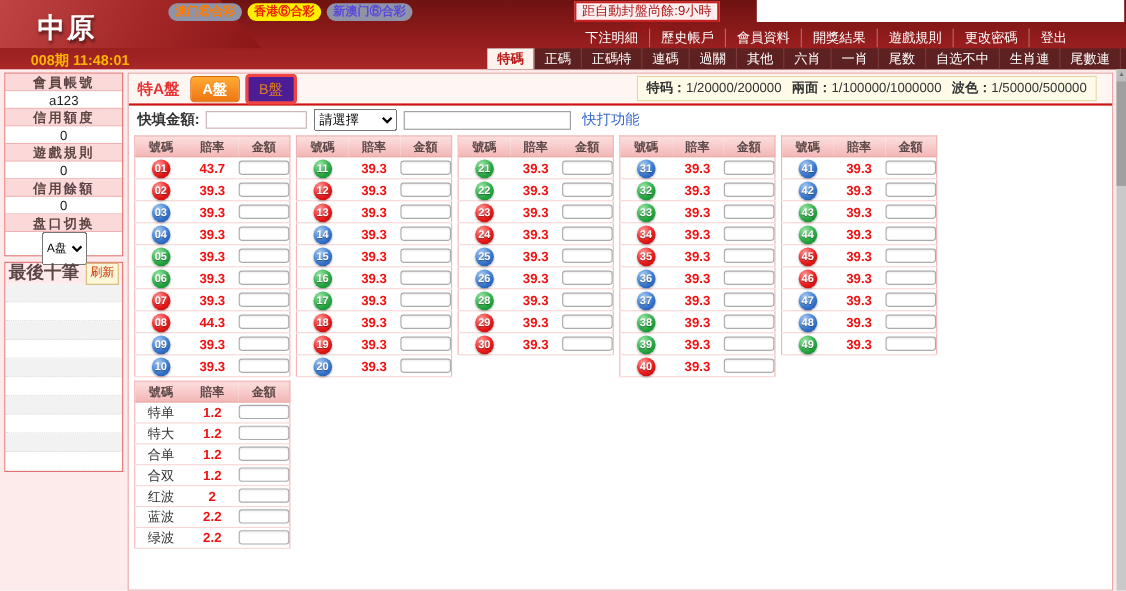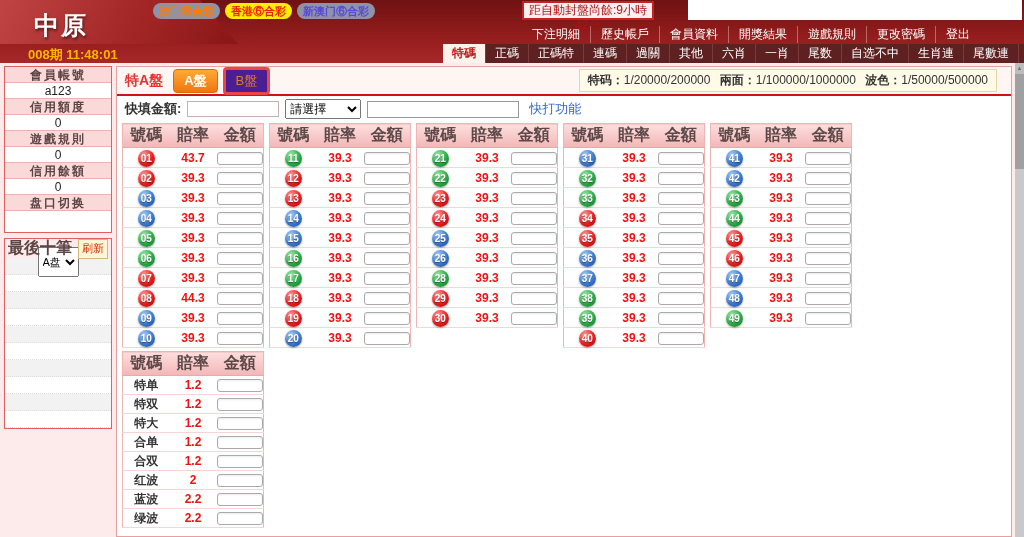--- a/index.html
+++ b/index.html
@@ -34,21 +34,21 @@
     cursor:pointer;white-space:nowrap;}
   .gtab.active{background:#fdf2ec;color:#b91c1c;font-weight:bold;}
   
   .sidebar{position:absolute;left:4px;top:66px;width:108px;}
   .sbox{border:1px solid #e06060;background:#fff;}
   .s-h{background:#fbd9d9;color:#5c4444;font-size:12px;font-weight:bold;text-align:center;
     height:16px;line-height:16px;letter-spacing:2px;border-bottom:1px solid #eeb0b0;}
   .s-v{background:#fff;color:#222;font-size:12px;text-align:center;height:16px;line-height:16px;
     border-bottom:1px solid #eeb0b0;}
   .s-sel{height:21px;line-height:21px;border-bottom:none;}
-  .s-sel select{font-size:11px;height:30px;margin-top:36px;}
+  .s-sel select{font-size:11px;height:30px;}
   .sbox2{margin-top:5px;background:#fff;}
   .r-head{height:19px;display:flex;align-items:center;justify-content:flex-end;gap:6px;
     padding:0 3px;background:#fdeaea;}
   .r-title{font-size:16px;font-weight:bold;color:#5c4444;}
   .refresh{background:#fdf6d8;border:1px solid #d8b879;color:#d03000;font-size:11px;
     padding:0 3px;height:20px;line-height:13px;cursor:pointer;font-family:inherit;}
   .r-row{height:17px;border-bottom:1px dotted #ddd;background:#fff;}
   .r-row.alt{background:#f2f2f2;}
   
   .main{position:absolute;left:116px;top:66px;width:896px;height:471px;background:#fff;
@@ -68,27 +68,27 @@
   .quickrow{height:26px;display:flex;align-items:center;padding:0 8px;gap:6px;}
   .qlabel{font-size:13px;font-weight:bold;color:#333;}
   .qinput1{width:92px;height:16px;border:1px solid #c8b0b0;}
   .qselect{width:76px;height:20px;font-size:12px;font-family:inherit;}
   .qinput2{width:152px;height:17px;border:1px solid #999;}
   .qlink{color:#3366cc;font-size:13px;margin-left:4px;cursor:pointer;text-decoration:none;}
   
   .tables{display:flex;align-items:flex-start;gap:5px;padding:1px 0 0 5px;}
   .colwrap{display:flex;flex-direction:column;}
   .ntable{width:142px;border-collapse:collapse;table-layout:fixed;border:1px solid #f0b4b4;background:#fff;}
-  .ntable th{height:19px;background:linear-gradient(#fcdede,#f3b6b6);color:#5c4848;font-size:16px;
+  .ntable th{height:19px;background:linear-gradient(#fcdede,#f3b6b6);color:#5c4848;font-size:11px;
     font-weight:bold;border-bottom:1px solid #eaa8a8;}
   .ntable td{height:18px;text-align:center;border-bottom:1px solid #f8d4d4;padding:0;}
   .tside{margin-top:3px;}
   .tside td{height:19px;}
   .odds{color:#f01212;font-size:12px;font-weight:bold;}
-  .bname{font-size:12px;font-weight:bold;color:#333;}
+  .bname{font-size:12px;font-weight:normal;color:#333;}
   .amt{width:46px;height:13px;border:1px solid #aaa;border-radius:3px;box-shadow:inset 0 1px 2px rgba(0,0,0,.08);}
   .ball{display:inline-block;width:17px;height:17px;border-radius:50%;color:#fff;font-size:10px;
     font-weight:bold;line-height:17px;text-align:center;text-shadow:0 1px 1px rgba(0,0,0,.4);
     box-shadow:0 1px 2px rgba(0,0,0,.35);}
   .ball.red{background:radial-gradient(circle at 35% 28%,#ff9a9a,#ea1c1c 55%,#a80808);}
   .ball.blue{background:radial-gradient(circle at 35% 28%,#a8ccf4,#3a79cf 55%,#18479c);}
   .ball.green{background:radial-gradient(circle at 35% 28%,#9ce8a8,#2aa945 55%,#0c7c28);}
   
   .scrollbar{position:absolute;right:0;top:63px;width:9px;height:474px;background:#c9c9c9;}
   .sb-arrow{height:11px;font-size:6px;color:#707070;text-align:center;line-height:11px;background:#bdbdbd;cursor:pointer;}
@@ -255,25 +255,20 @@
               <th>金額</th>
             </tr>
           </thead>
           <tbody>
             <tr>
               <td class="bname">特单</td>
               <td class="odds">1.2</td>
               <td><input class="amt" type="text" style=""></td>
             </tr>
             <tr>
-              <td class="bname">特双</td>
-              <td class="odds">1.2</td>
-              <td><input class="amt" type="text" style=""></td>
-            </tr>
-            <tr>
               <td class="bname">特大</td>
               <td class="odds">1.2</td>
               <td><input class="amt" type="text" style=""></td>
             </tr>
             <tr>
               <td class="bname">合单</td>
               <td class="odds">1.2</td>
               <td><input class="amt" type="text" style=""></td>
             </tr>
             <tr>

